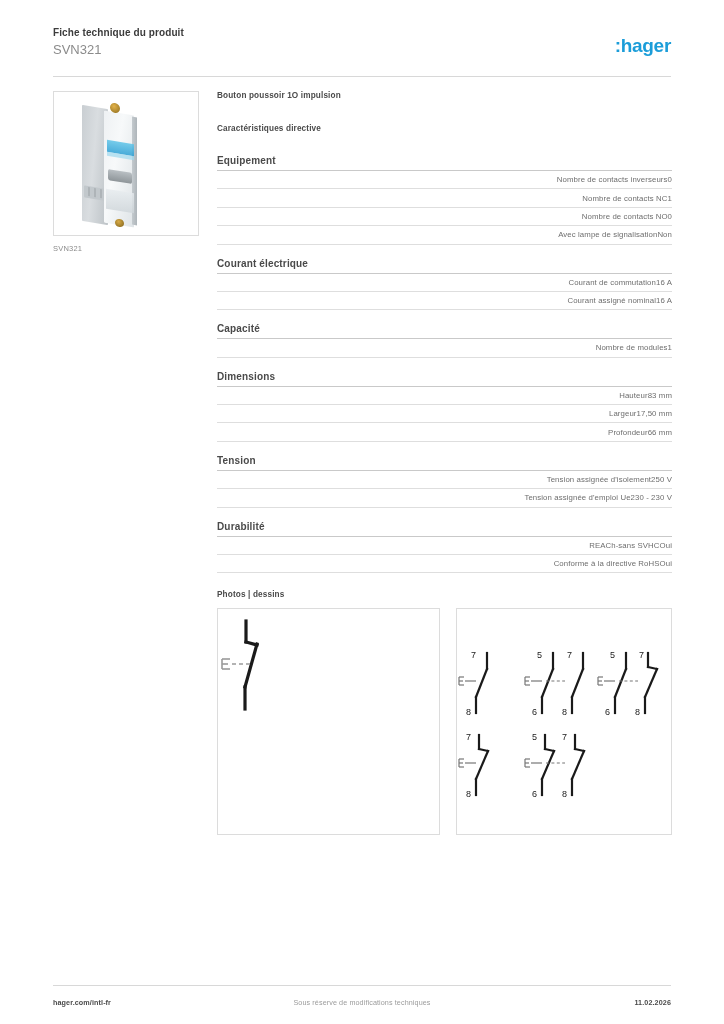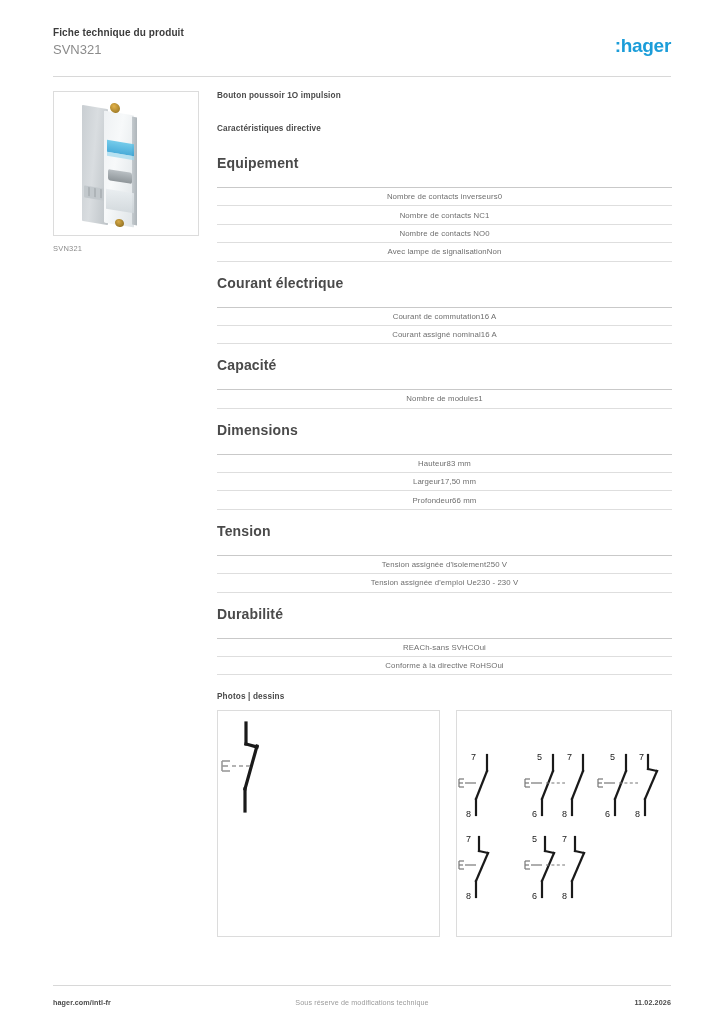--- a/index.html
+++ b/index.html
@@ -195,30 +195,30 @@
     font-size: 8.2px;
     font-weight: bold;
     color: #4a4a4a;
     letter-spacing: .15px;
     margin: 0 0 22px 0;
   }
   .group {
     margin-bottom: 13px;
   }
   .group-head {
-    font-size: 14px;
+    font-size: 10px;
     font-weight: bold;
     color: #4a4a4a;
     letter-spacing: .15px;
-    padding-bottom: 16px;
+    padding-bottom: 4px;
     border-bottom: 1px solid #c9c9c9;
   }
   .row {
     display: flex;
-    justify-content: center;
+    justify-content: flex-end;
     align-items: baseline;
     font-size: 7.8px;
     color: #6e6e6e;
     letter-spacing: .1px;
     padding: 4.2px 0 4.2px 0;
     border-bottom: 1px solid #dedede;
   }
   .row .k { text-align: left; }
   .row .v { text-align: right; white-space: nowrap; }
 
@@ -494,17 +494,17 @@
           </g>
         </svg>
       </div>
 
     </div>
   </div>
 
   <div class="footer-rule"></div>
   <div class="footer">
     <span class="fl">hager.com/intl-fr</span>
-    <span class="fc">Sous réserve de modifications technique</span>
+    <span class="fc">Sous réserve de modifications techniques</span>
     <span class="fr">11.02.2026</span>
   </div>
 
 </div>
 
 </body></html>

